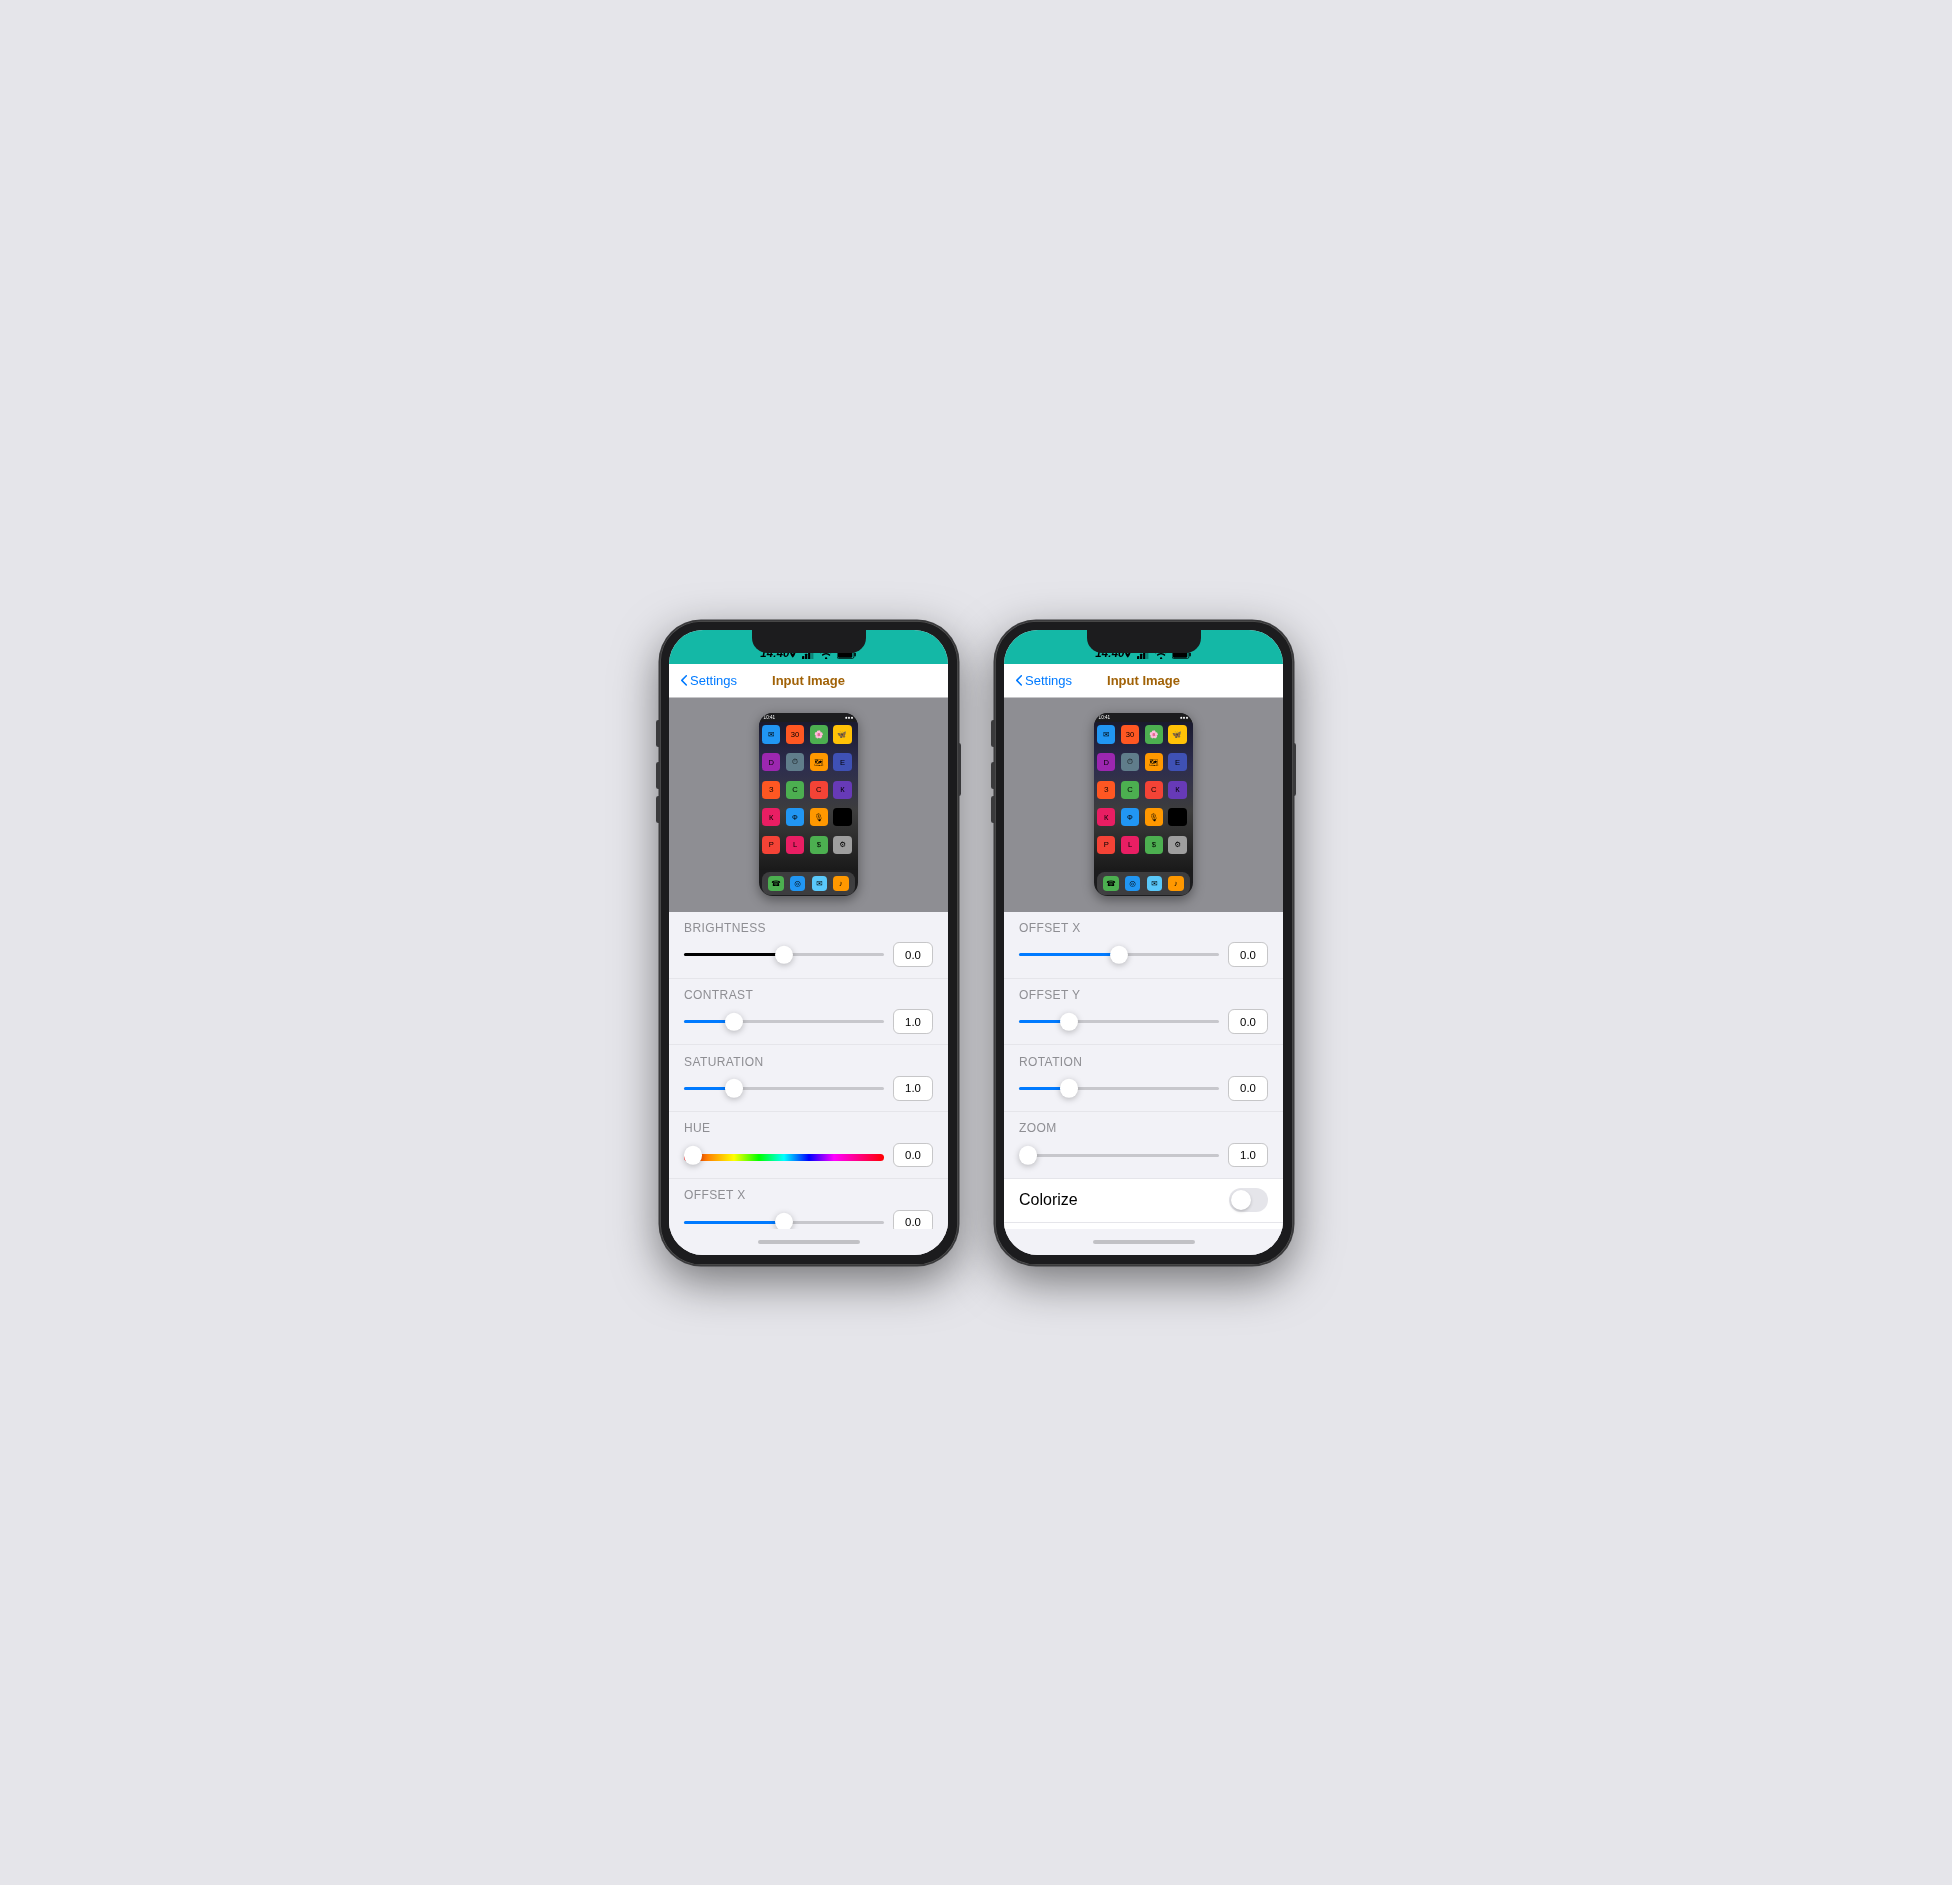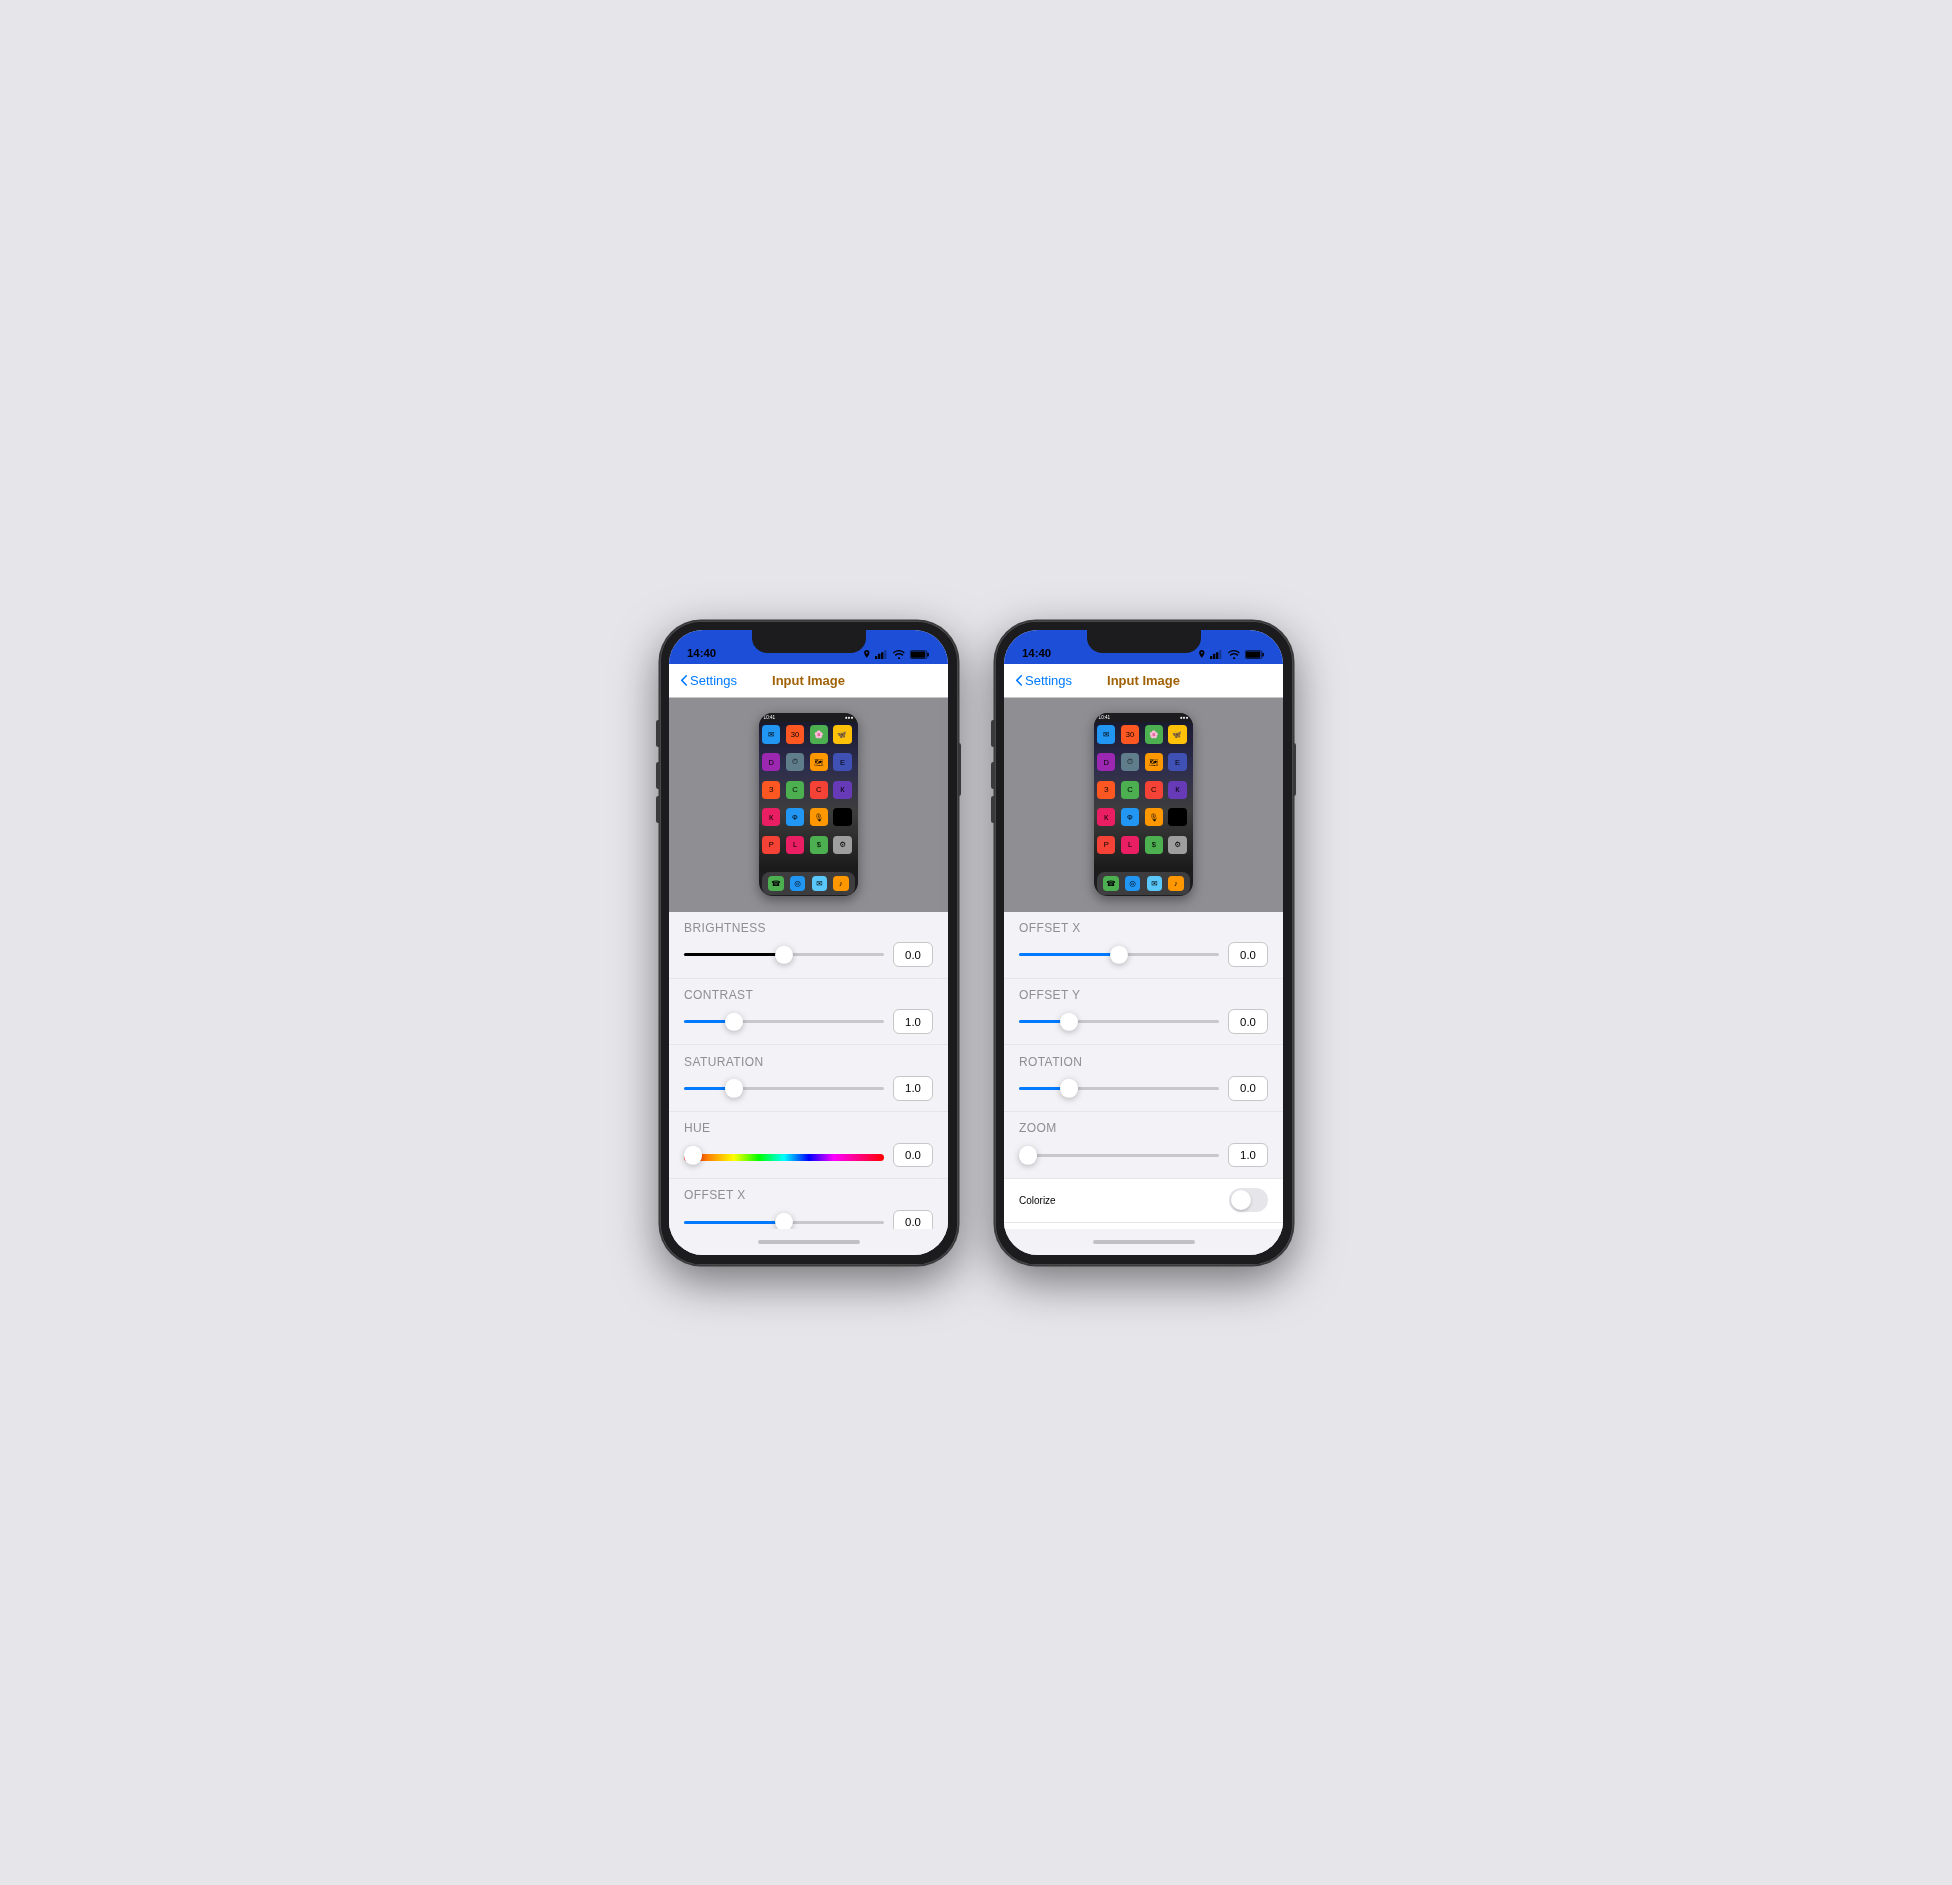--- a/index.html
+++ b/index.html
@@ -70,26 +70,27 @@
       background: #1c1c1e;
       border-radius: 0 0 15.3px 15.3px;
       z-index: 10;
     }
 
     
     .status-bar {
       height: 34px;
       display: flex;
       align-items: flex-end;
-      justify-content: space-between;
+      justify-content: center;
       padding: 0 18.3px 4.6px;
-      background: #1d4ed8;
+      background: #14b8a6;
       flex-shrink: 0;
       position: relative;
       z-index: 5;
+      font-style: italic;
     }
 
     .status-time {
       font-size: 11.4px;
       font-weight: 600;
       color: #000;
     }
 
     .status-icons {
       display: flex;
@@ -289,21 +290,21 @@
     .toggle-row {
       background: white;
       padding: 9.2px 15.3px;
       display: flex;
       align-items: center;
       justify-content: space-between;
       border-bottom: 0.8px solid #e5e5ea;
     }
 
     .toggle-label {
-      font-size: 10px;
+      font-size: 16px;
       color: #000;
     }
 
     .toggle-switch {
       width: 39px;
       height: 24px;
       background: #e5e5ea;
       border-radius: 12.2px;
       position: relative;
     }

